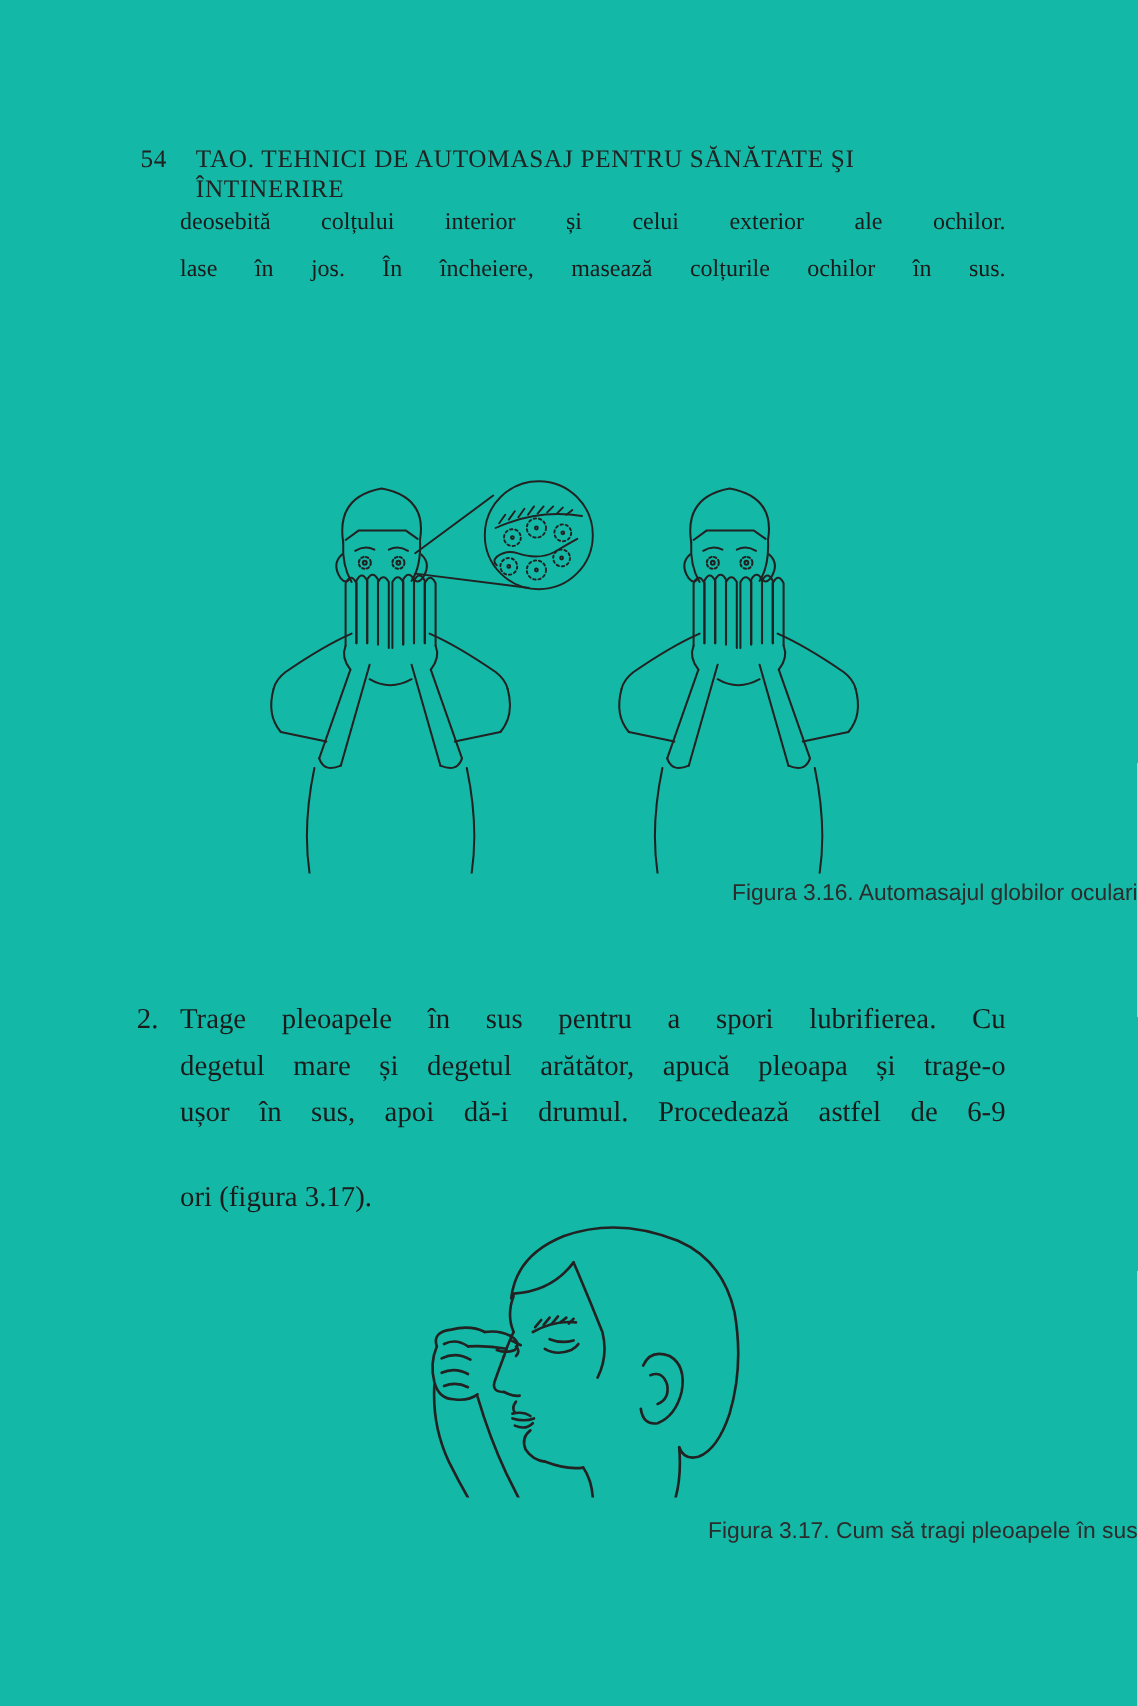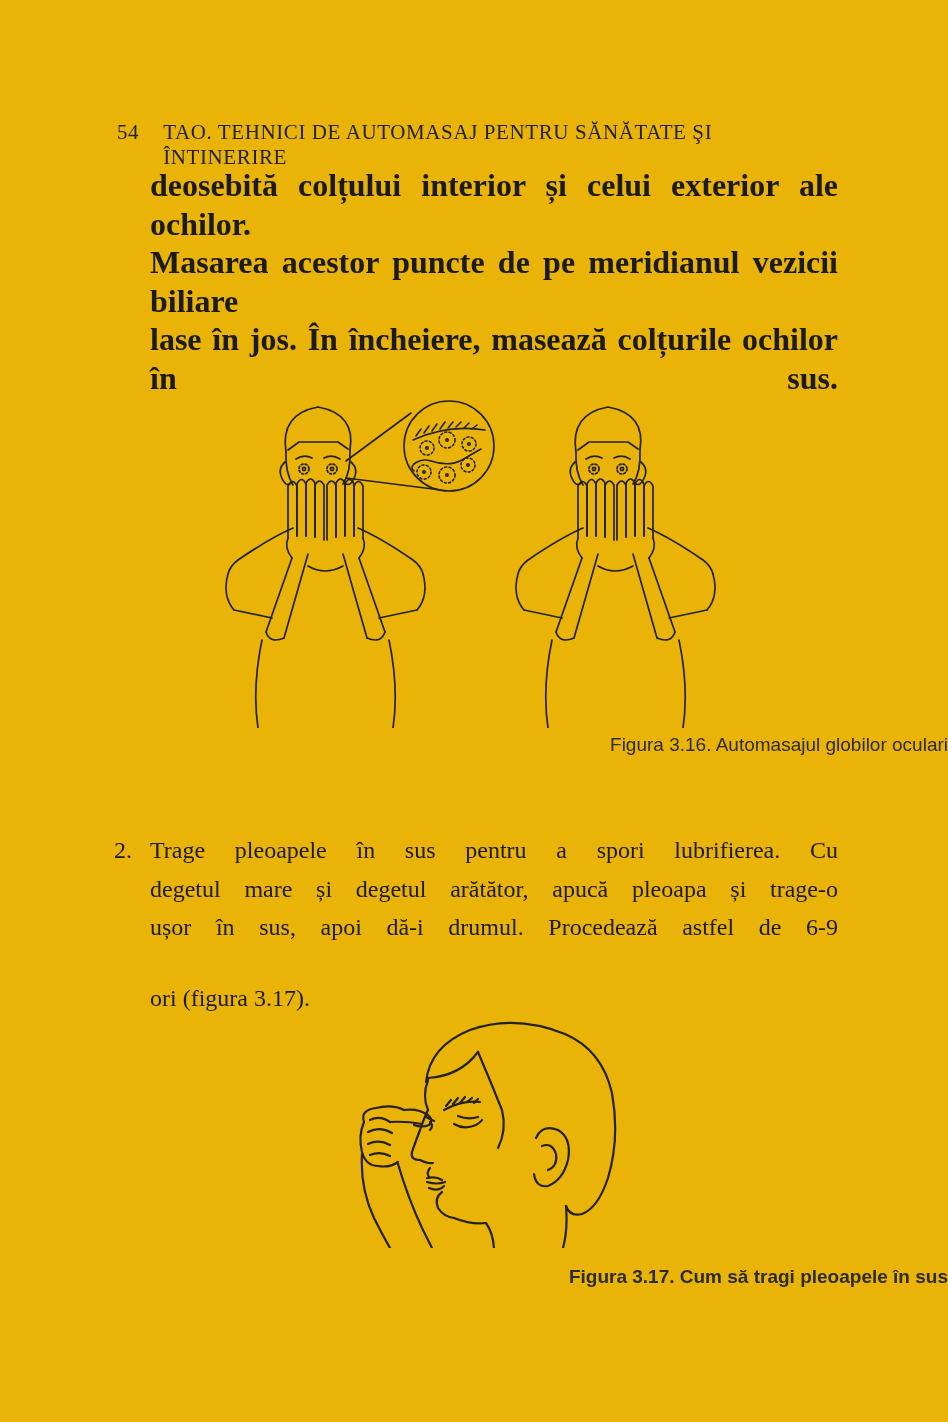--- a/index.html
+++ b/index.html
@@ -1,59 +1,58 @@
 <!DOCTYPE html>
 <html><head>
 <meta charset="utf-8">
 <style>
   html,body { margin:0; padding:0; background:#ffffff; }
   .page {
-    position:relative; width:948px; height:1422px; background:#eab308;
+    position:relative; width:948px; height:1422px; background:#14b8a6;
     font-family:"Liberation Serif", serif; color:#1d1d1d; overflow:hidden;
   }
   .running-head {
     position:absolute; top:120px; left:117px; right:110px;
     font-size:21px; letter-spacing:0.6px; color:#222;
     display:flex; align-items:baseline;
   }
   .running-head .pagenum { margin-right:24px; }
   .para {
     position:absolute; left:150px; width:688px;
-    font-size:32px; line-height:38.5px; color:#1b1b1b;font-weight:bold;
+    font-size:20px; line-height:38.5px; color:#1b1b1b;
   }
   .para-main { top:166px; }
   .jline { text-align:justify; text-align-last:justify; white-space:normal; }
   .jline.last { text-align-last:left;margin-top:32px; }
   .list-item { position:absolute; left:150px; width:688px; top:831px;
     font-size:24px; line-height:38.5px; color:#1b1b1b; }
   .item-num { position:absolute; left:-36px; top:0; }
   .caption {
     position:absolute; left:0; width:948px; text-align:right;
     font-family:"Liberation Sans", sans-serif; font-size:19px;
     line-height:28px; color:#2c2c2c;
   }
   .caption-316 { top:731px; }
-  .caption-317 { top:1263px;font-weight:bold; }
+  .caption-317 { top:1263px; }
   .fig316 { position:absolute; left:200px; top:388px; width:560px; height:340px; }
   .fig317 { position:absolute; left:330px; top:1018px; width:330px; height:230px; }
   svg { display:block; width:100%; height:100%; }
 </style>
 </head>
 <body>
 
 <div class="page">
 
   <div class="running-head">
     <span class="pagenum">54</span>
     <span>TAO. TEHNICI DE AUTOMASAJ PENTRU SĂNĂTATE ŞI ÎNTINERIRE</span>
   </div>
 
   <div class="para para-main">
     <div class="jline">deosebită colțului interior și celui exterior ale ochilor.</div>
-    <div class="jline">Masarea acestor puncte de pe meridianul vezicii biliare</div>
     <div class="jline">lase în jos. În încheiere, masează colțurile ochilor în sus.</div>
   </div>
 
   <div class="fig316">
     <svg viewBox="0 0 560 340">
       <g id="person316" fill="none" stroke="#222" stroke-width="1.7" stroke-linecap="round" stroke-linejoin="round">
 
         <path d="M86,64 Q80,26 118,19 Q156,26 150,62"></path>
         <path d="M86,64 Q85,84 93,97"></path>
         <path d="M150,62 Q151,84 143,96"></path>

